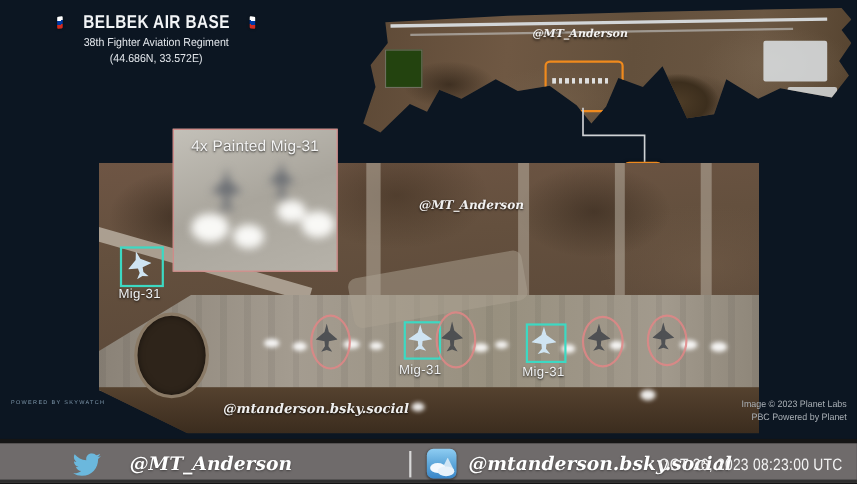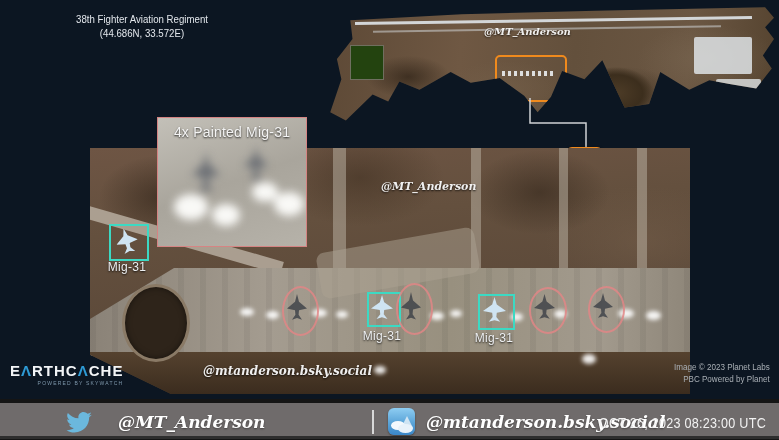--- a/index.html
+++ b/index.html
@@ -118,20 +118,25 @@
   #bsky-handle{left:426px;top:9px;}
   #footer-date{right:13px;top:11px;font-size:15px;color:#f2f2f2;letter-spacing:.3px;
       transform:scaleX(.84);transform-origin:right;white-space:nowrap;}
 </style>
 </head>
 <body>
 
 <div id="canvas">
 
   <div class="abs" id="header">
+    <div class="title-row">
+      <span class="flag left"></span>
+      <span class="title-text">BELBEK AIR BASE</span>
+      <span class="flag right"></span>
+    </div>
     <div class="subtitle">38th Fighter Aviation Regiment</div>
     <div class="coords">(44.686N, 33.572E)</div>
   </div>
 
   <div class="abs" id="overview">
     <div class="abs runway"></div>
     <div class="abs runway2"></div>
     <div class="abs green-field"></div>
     <div class="abs apron-white1"></div>
     <div class="abs apron-white2"></div>
@@ -203,21 +208,20 @@
       <div class="abs inset-jet" style="left:86px;top:28px;width:24px;height:38px;"></div>
       <div class="abs inset-blob" style="left:16px;top:76px;width:34px;height:26px;"></div>
       <div class="abs inset-blob" style="left:54px;top:86px;width:28px;height:22px;"></div>
       <div class="abs inset-blob" style="left:94px;top:64px;width:26px;height:20px;"></div>
       <div class="abs inset-blob" style="left:116px;top:74px;width:30px;height:24px;"></div>
     </div>
     <div class="abs inset-label">4x Painted Mig-31</div>
   </div>
 
   <div class="abs" id="earthcache">
-    <div class="ec-word"><span>E</span><span class="ec-a">Λ</span><span>RTHC</span><span class="ec-a">Λ</span><span>CHE</span></div>
     <div class="ec-tag">POWERED BY SKYWATCH</div>
   </div>
 
   <div class="abs" id="planet-credit">
     <div>Image © 2023 Planet Labs</div>
     <div>PBC Powered by Planet</div>
   </div>
 
   <div class="abs" id="footer">
     <div class="abs" id="footer-bar">

